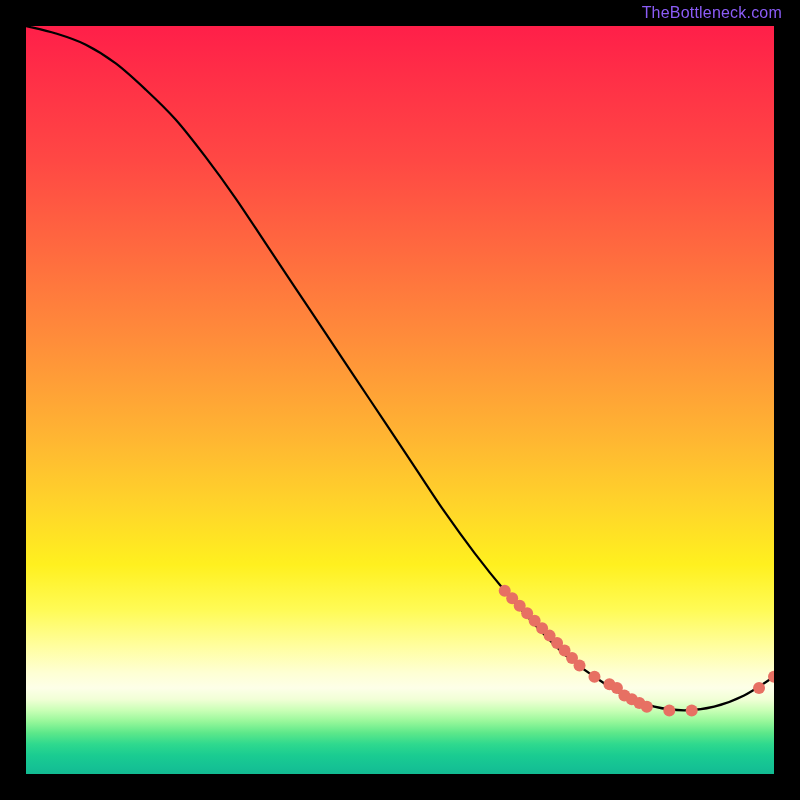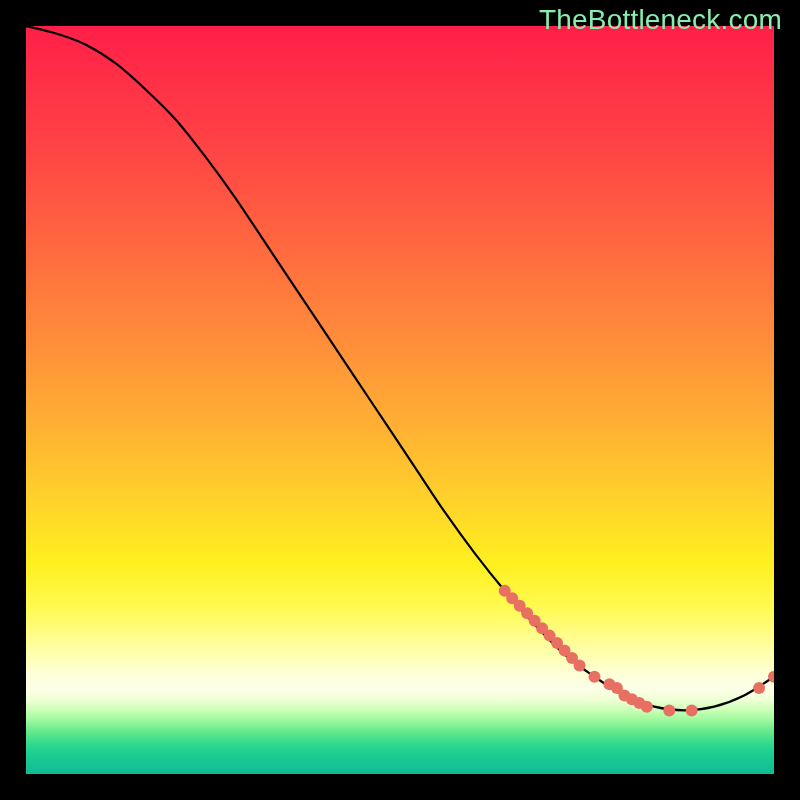--- a/index.html
+++ b/index.html
@@ -13,23 +13,23 @@
   .container {
     position: relative;
     width: 800px;
     height: 800px;
     background: #000;
   }
   .watermark {
     position: absolute;
     top: 4px;
     right: 18px;
-    color: #86efac;
+    color: #8b5cf6;
     font-family: Arial, Helvetica, sans-serif;
-    font-size: 28px;
+    font-size: 16px;
     letter-spacing: 0.2px;
     z-index: 3;
   }
   .plot {
     position: absolute;
     left: 26px;
     top: 26px;
     width: 748px;
     height: 748px;
     z-index: 1;

